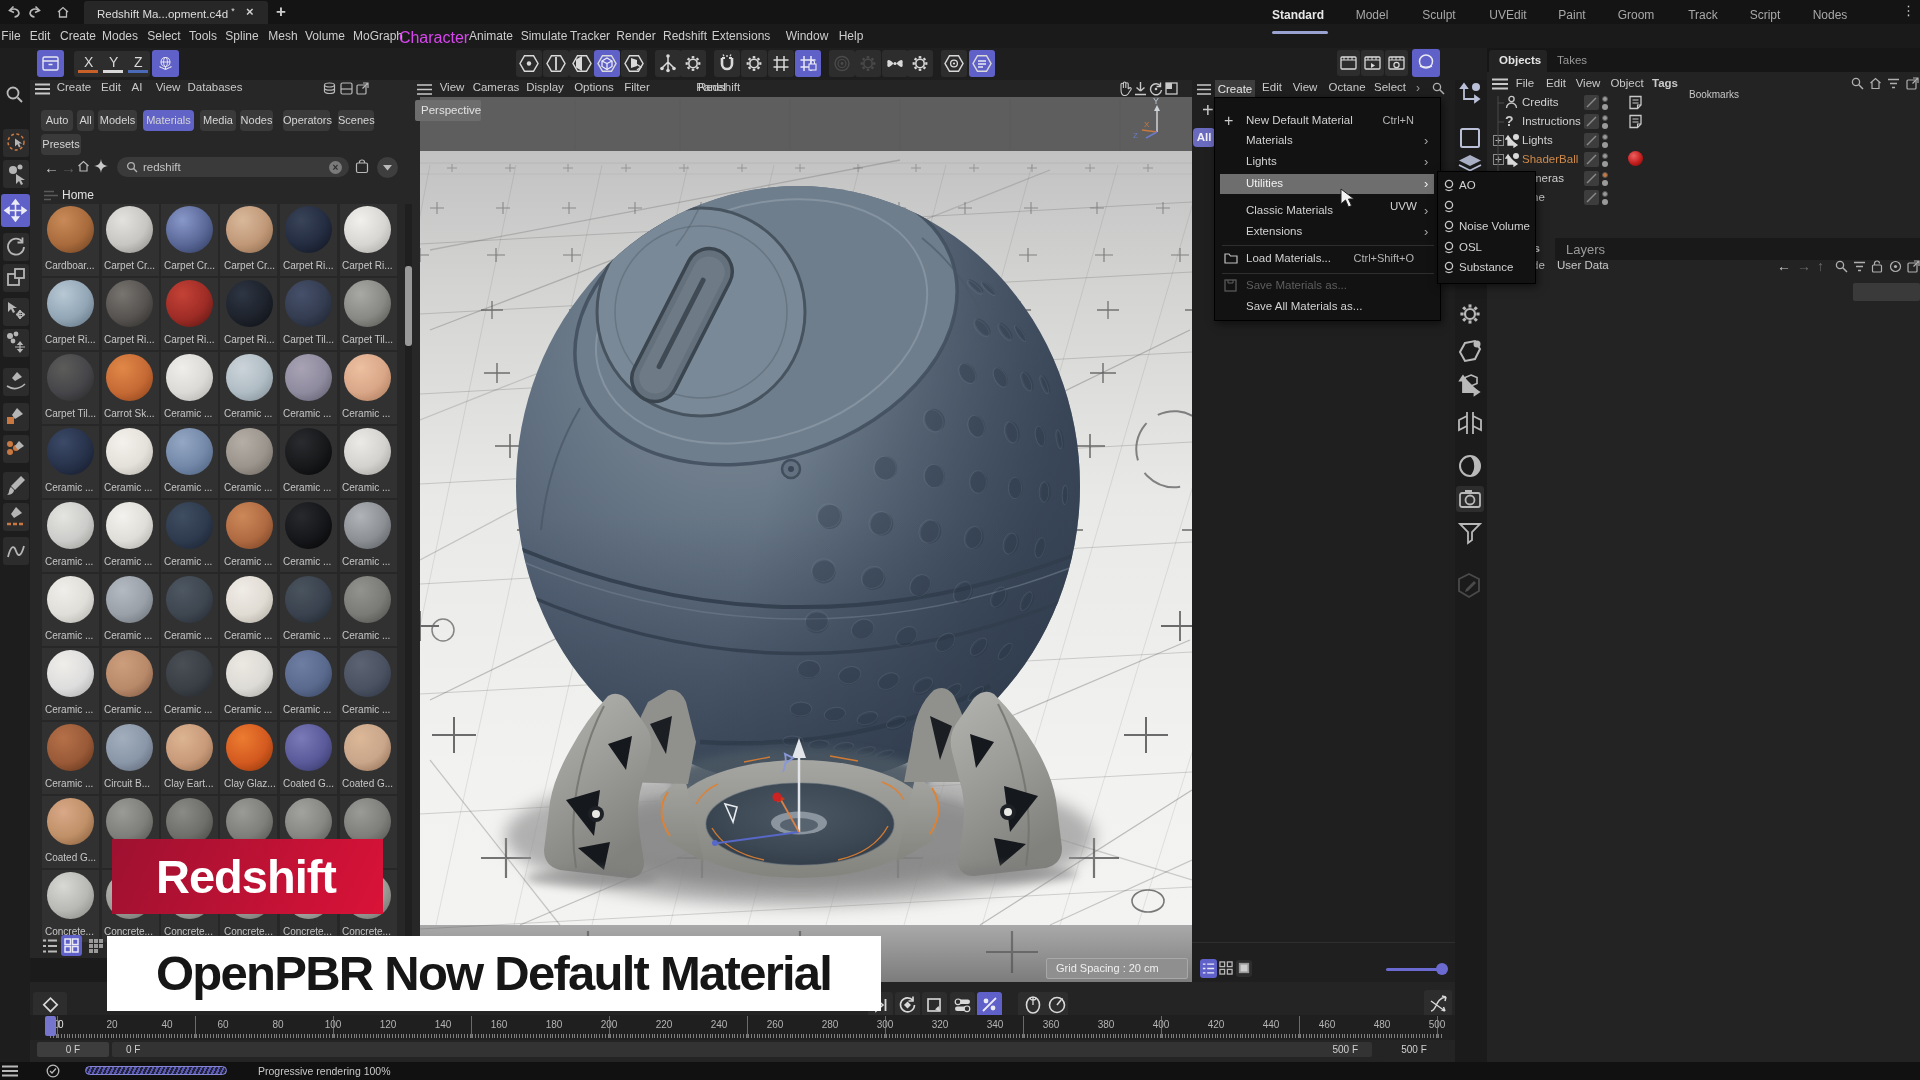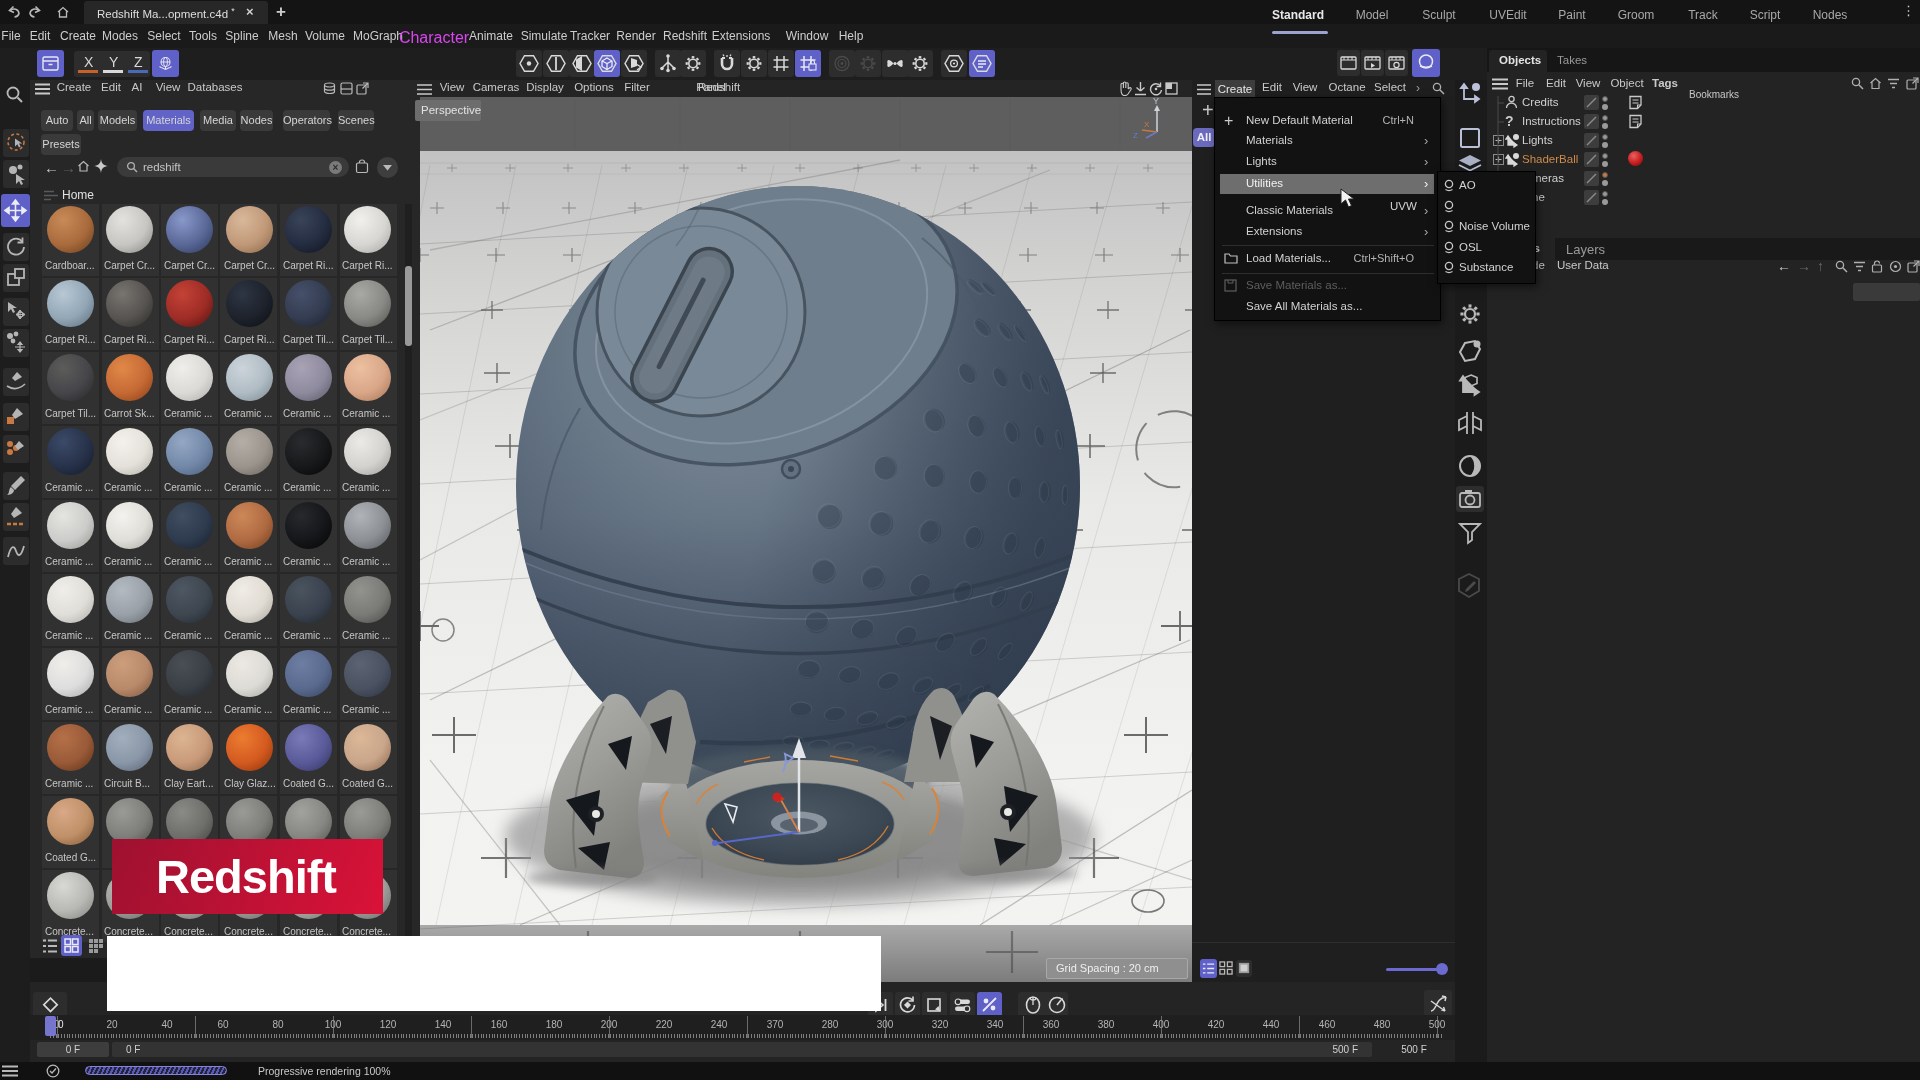--- a/index.html
+++ b/index.html
@@ -1402,21 +1402,21 @@
     <div class="txt" style="left:223px;top:1020px;transform:translateX(-50%);font-size:10px;color:#b4b4b4">60</div>
     <div class="txt" style="left:278px;top:1020px;transform:translateX(-50%);font-size:10px;color:#b4b4b4">80</div>
     <div class="txt" style="left:333px;top:1020px;transform:translateX(-50%);font-size:10px;color:#b4b4b4">100</div>
     <div class="txt" style="left:388px;top:1020px;transform:translateX(-50%);font-size:10px;color:#b4b4b4">120</div>
     <div class="txt" style="left:443px;top:1020px;transform:translateX(-50%);font-size:10px;color:#b4b4b4">140</div>
     <div class="txt" style="left:499px;top:1020px;transform:translateX(-50%);font-size:10px;color:#b4b4b4">160</div>
     <div class="txt" style="left:554px;top:1020px;transform:translateX(-50%);font-size:10px;color:#b4b4b4">180</div>
     <div class="txt" style="left:609px;top:1020px;transform:translateX(-50%);font-size:10px;color:#b4b4b4">200</div>
     <div class="txt" style="left:664px;top:1020px;transform:translateX(-50%);font-size:10px;color:#b4b4b4">220</div>
     <div class="txt" style="left:719px;top:1020px;transform:translateX(-50%);font-size:10px;color:#b4b4b4">240</div>
-    <div class="txt" style="left:775px;top:1020px;transform:translateX(-50%);font-size:10px;color:#b4b4b4">370</div>
+    <div class="txt" style="left:775px;top:1020px;transform:translateX(-50%);font-size:10px;color:#b4b4b4">260</div>
     <div class="txt" style="left:830px;top:1020px;transform:translateX(-50%);font-size:10px;color:#b4b4b4">280</div>
     <div class="txt" style="left:885px;top:1020px;transform:translateX(-50%);font-size:10px;color:#b4b4b4">300</div>
     <div class="txt" style="left:940px;top:1020px;transform:translateX(-50%);font-size:10px;color:#b4b4b4">320</div>
     <div class="txt" style="left:995px;top:1020px;transform:translateX(-50%);font-size:10px;color:#b4b4b4">340</div>
     <div class="txt" style="left:1051px;top:1020px;transform:translateX(-50%);font-size:10px;color:#b4b4b4">360</div>
     <div class="txt" style="left:1106px;top:1020px;transform:translateX(-50%);font-size:10px;color:#b4b4b4">380</div>
     <div class="txt" style="left:1161px;top:1020px;transform:translateX(-50%);font-size:10px;color:#b4b4b4">400</div>
     <div class="txt" style="left:1216px;top:1020px;transform:translateX(-50%);font-size:10px;color:#b4b4b4">420</div>
     <div class="txt" style="left:1271px;top:1020px;transform:translateX(-50%);font-size:10px;color:#b4b4b4">440</div>
     <div class="txt" style="left:1327px;top:1020px;transform:translateX(-50%);font-size:10px;color:#b4b4b4">460</div>
@@ -1447,12 +1447,13 @@
     </svg>
     <svg class="abs" style="left:46px;top:1064px" width="14" height="14" viewBox="0 0 14 14">
       <circle cx="7" cy="7" r="5.8" fill="none" stroke="#b9b9b9" stroke-width="1.3"></circle>
       <path d="M4 7 l2 2 l4 -4.5" fill="none" stroke="#b9b9b9" stroke-width="1.3"></path>
     </svg>
     <div class="abs" style="left:85px;top:1066px;width:142px;height:9px;border:1px solid #8585d8;border-radius:5px;background:repeating-linear-gradient(115deg,#5a5ab4 0,#5a5ab4 2px,#23233c 2px,#23233c 4px)"></div>
     <div class="txt" style="left:258px;top:1066px;font-size:10.5px;color:#c9c9c9">Progressive rendering 100%</div>
     <div class="abs" style="left:112px;top:839px;width:271px;height:75px;background:linear-gradient(115deg,#9e1130,#da1238)"></div>
     <div class="abs" style="left:156px;top:849px;color:#ffffff;font-size:47px;font-weight:bold;letter-spacing:-1px;white-space:nowrap">Redshift</div>
     <div class="abs" style="left:107px;top:936px;width:774px;height:75px;background:#ffffff"></div>
+    <div class="abs" style="left:156px;top:945px;color:#161616;font-size:49px;font-weight:bold;letter-spacing:-1.75px;white-space:nowrap">OpenPBR Now Default Material</div>
   </div>
 </body></html>

